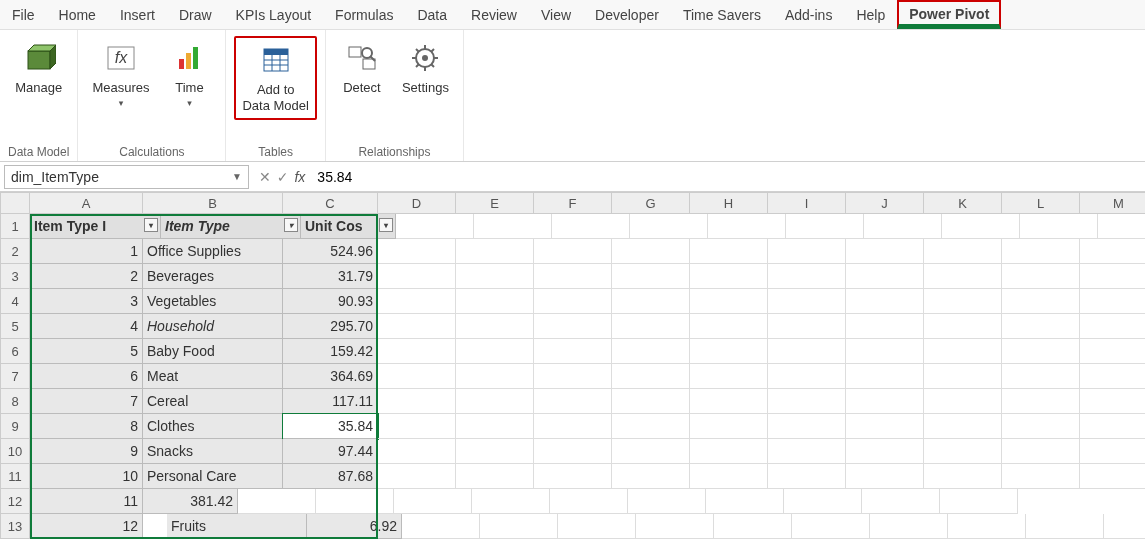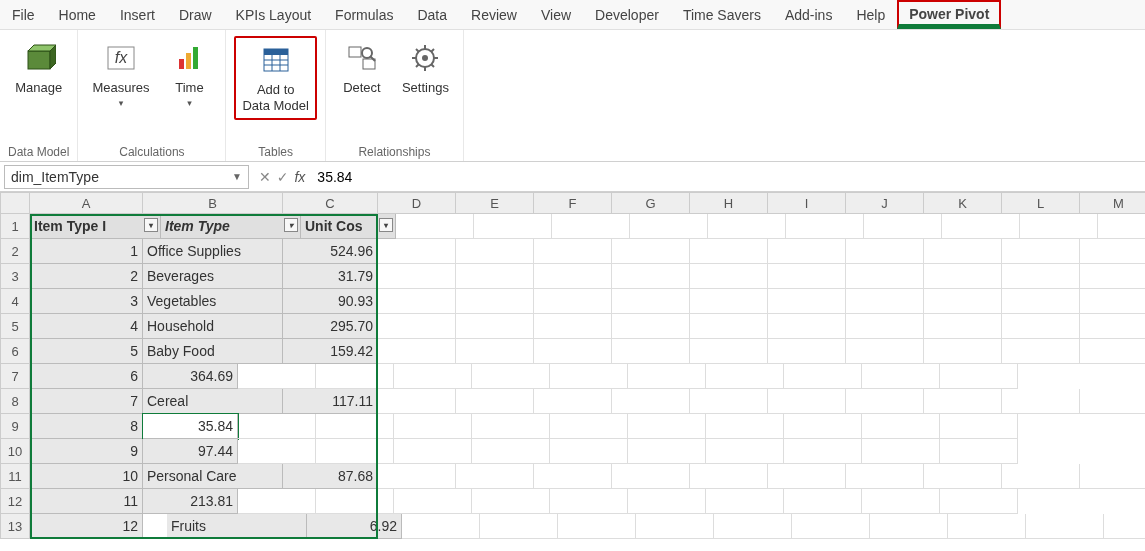--- a/index.html
+++ b/index.html
@@ -278,21 +278,21 @@
           <div class="cell" style="width: 78px;"></div>
           <div class="cell" style="width: 78px;"></div>
           <div class="cell" style="width: 78px;"></div>
           <div class="cell" style="width: 78px;"></div>
           <div class="cell" style="width: 78px;"></div>
           <div class="cell" style="width: 78px;"></div>
           <div class="cell" style="width: 78px;"></div>
         </div>
         <div class="cell-row">
           <div class="cell body num" style="width: 113px;">4</div>
-          <div class="cell body" style="width: 140px;">Household</div>
+          <div class="cell body" style="width: 140px; font-style: italic;">Household</div>
           <div class="cell body num" style="width: 95px;">295.70</div>
           <div class="cell" style="width: 78px;"></div>
           <div class="cell" style="width: 78px;"></div>
           <div class="cell" style="width: 78px;"></div>
           <div class="cell" style="width: 78px;"></div>
           <div class="cell" style="width: 78px;"></div>
           <div class="cell" style="width: 78px;"></div>
           <div class="cell" style="width: 78px;"></div>
           <div class="cell" style="width: 78px;"></div>
           <div class="cell" style="width: 78px;"></div>
@@ -308,20 +308,21 @@
           <div class="cell" style="width: 78px;"></div>
           <div class="cell" style="width: 78px;"></div>
           <div class="cell" style="width: 78px;"></div>
           <div class="cell" style="width: 78px;"></div>
           <div class="cell" style="width: 78px;"></div>
           <div class="cell" style="width: 78px;"></div>
           <div class="cell" style="width: 78px;"></div>
         </div>
         <div class="cell-row">
           <div class="cell body num" style="width: 113px;">6</div>
+          <div class="cell body" style="width: 140px;">Meat</div>
           <div class="cell body num" style="width: 95px;">364.69</div>
           <div class="cell" style="width: 78px;"></div>
           <div class="cell" style="width: 78px;"></div>
           <div class="cell" style="width: 78px;"></div>
           <div class="cell" style="width: 78px;"></div>
           <div class="cell" style="width: 78px;"></div>
           <div class="cell" style="width: 78px;"></div>
           <div class="cell" style="width: 78px;"></div>
           <div class="cell" style="width: 78px;"></div>
           <div class="cell" style="width: 78px;"></div>
@@ -337,34 +338,36 @@
           <div class="cell" style="width: 78px;"></div>
           <div class="cell" style="width: 78px;"></div>
           <div class="cell" style="width: 78px;"></div>
           <div class="cell" style="width: 78px;"></div>
           <div class="cell" style="width: 78px;"></div>
           <div class="cell" style="width: 78px;"></div>
           <div class="cell" style="width: 78px;"></div>
         </div>
         <div class="cell-row">
           <div class="cell body num" style="width: 113px;">8</div>
+          <div class="cell body" style="width: 140px;">Clothes</div>
           <div class="cell body num active-cell" style="width: 95px;">35.84</div>
           <div class="cell" style="width: 78px;"></div>
           <div class="cell" style="width: 78px;"></div>
           <div class="cell" style="width: 78px;"></div>
           <div class="cell" style="width: 78px;"></div>
           <div class="cell" style="width: 78px;"></div>
           <div class="cell" style="width: 78px;"></div>
           <div class="cell" style="width: 78px;"></div>
           <div class="cell" style="width: 78px;"></div>
           <div class="cell" style="width: 78px;"></div>
           <div class="cell" style="width: 78px;"></div>
         </div>
         <div class="cell-row">
           <div class="cell body num" style="width: 113px;">9</div>
+          <div class="cell body" style="width: 140px;">Snacks</div>
           <div class="cell body num" style="width: 95px;">97.44</div>
           <div class="cell" style="width: 78px;"></div>
           <div class="cell" style="width: 78px;"></div>
           <div class="cell" style="width: 78px;"></div>
           <div class="cell" style="width: 78px;"></div>
           <div class="cell" style="width: 78px;"></div>
           <div class="cell" style="width: 78px;"></div>
           <div class="cell" style="width: 78px;"></div>
           <div class="cell" style="width: 78px;"></div>
           <div class="cell" style="width: 78px;"></div>
@@ -380,21 +383,21 @@
           <div class="cell" style="width: 78px;"></div>
           <div class="cell" style="width: 78px;"></div>
           <div class="cell" style="width: 78px;"></div>
           <div class="cell" style="width: 78px;"></div>
           <div class="cell" style="width: 78px;"></div>
           <div class="cell" style="width: 78px;"></div>
           <div class="cell" style="width: 78px;"></div>
         </div>
         <div class="cell-row">
           <div class="cell body num" style="width: 113px;">11</div>
-          <div class="cell body num" style="width: 95px;">213.81</div>
+          <div class="cell body num" style="width: 95px;">381.42</div>
           <div class="cell" style="width: 78px;"></div>
           <div class="cell" style="width: 78px;"></div>
           <div class="cell" style="width: 78px;"></div>
           <div class="cell" style="width: 78px;"></div>
           <div class="cell" style="width: 78px;"></div>
           <div class="cell" style="width: 78px;"></div>
           <div class="cell" style="width: 78px;"></div>
           <div class="cell" style="width: 78px;"></div>
           <div class="cell" style="width: 78px;"></div>
           <div class="cell" style="width: 78px;"></div>

